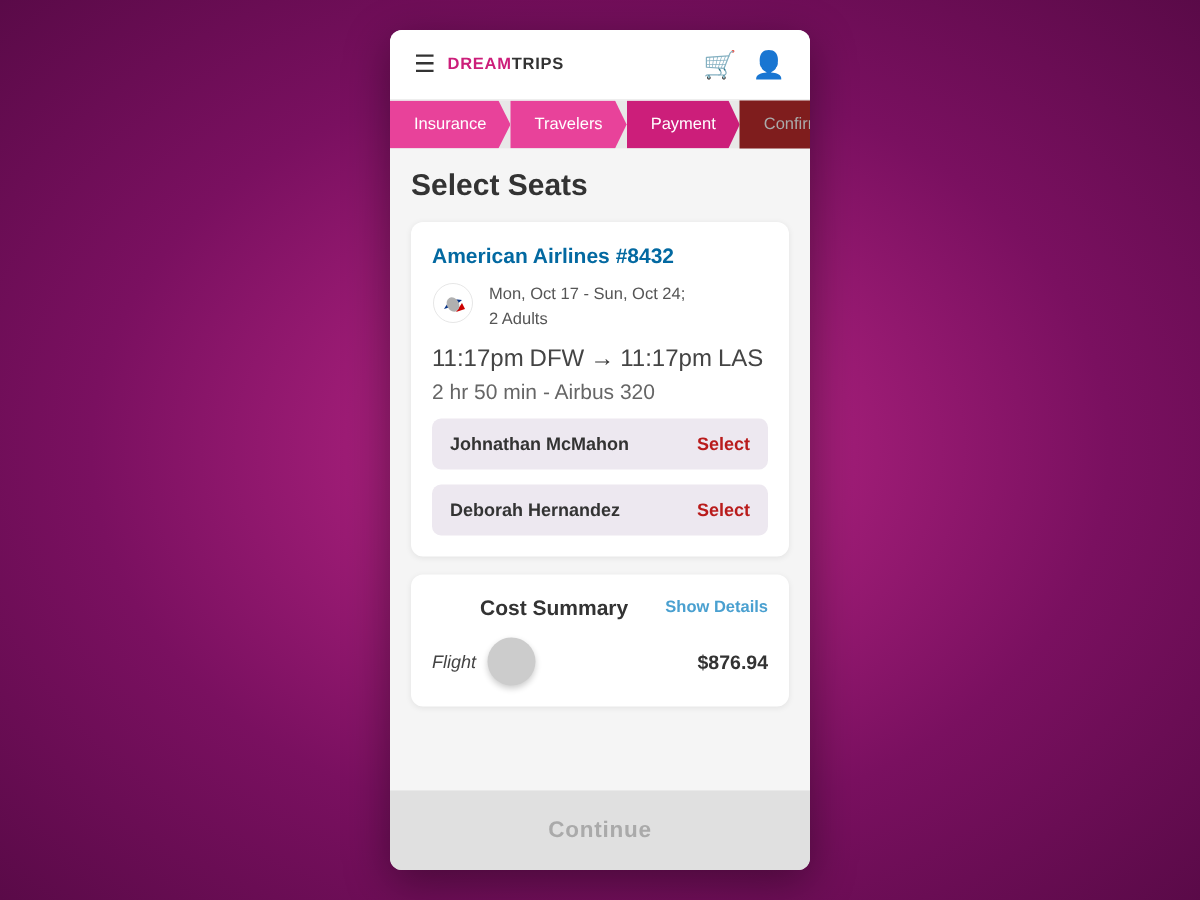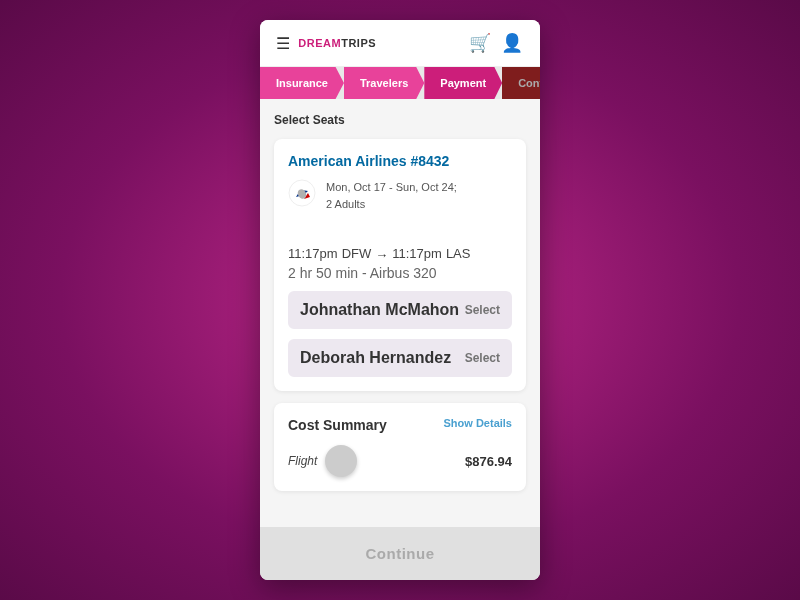--- a/index.html
+++ b/index.html
@@ -66,21 +66,21 @@
     
     .progress-tabs {
       display: flex;
       background: #e8e8e8;
     }
     .tab {
       flex: 1;
       padding: 10px 16px;
       text-align: center;
       font-size: 11px;
-      font-weight: 700;
+      font-weight: 400;
       color: #999;
       position: relative;
     }
     .tab.active {
       background: #cc1e7a;
       color: white;
       clip-path: polygon(0 0, 90% 0, 100% 50%, 90% 100%, 0 100%);
     }
     .tab.completed {
       background: #e8429a;
@@ -97,21 +97,21 @@
 
     
     .main-content {
       flex: 1;
       background: #f5f5f5;
       overflow-y: auto;
       padding: 14px 14px 0;
     }
 
     .section-title {
-      font-size: 12px;
+      font-size: 20px;
       font-weight: 700;
       color: #333;
       margin-bottom: 12px;
     }
 
     
     .flight-card {
       background: white;
       border-radius: 8px;
       padding: 14px;
@@ -129,24 +129,23 @@
       align-items: flex-start;
       gap: 10px;
       margin-bottom: 10px;
     }
     .flight-dates {
       font-size: 11px;
       color: #555;
       line-height: 1.5;
     }
     .flight-route {
-      font-size: 13px;
+      font-size: 16px;
       color: #444;
       margin-bottom: 4px;
-      margin-top: 24px;
     }
     .flight-route-row {
       display: flex;
       align-items: center;
       gap: 4px;
     }
     .arrow-icon {
       color: #333;
     }
     .flight-duration {
@@ -158,46 +157,48 @@
     .passenger-row {
       display: flex;
       align-items: center;
       justify-content: space-between;
       background: #ede8f0;
       border-radius: 6px;
       padding: 10px 12px;
       margin-top: 10px;
     }
     .passenger-name {
-      font-size: 16px;
+      font-size: 12px;
       font-weight: 600;
       color: #333;
     }
     .select-btn {
       font-size: 12px;
       font-weight: 700;
-      color: #737373;
+      color: #b91c1c;
       background: none;
       border: none;
       cursor: pointer;
       padding: 0;
     }
 
     
     .cost-card {
       background: white;
       border-radius: 8px;
       padding: 14px;
       margin-bottom: 12px;
       box-shadow: 0 1px 4px rgba(0,0,0,0.08);
     }
     .cost-header {
       display: flex;
+      align-items: center;
       justify-content: space-between;
       margin-bottom: 12px;
+      margin-left: 32px;
     }
     .cost-title {
       font-size: 14px;
       font-weight: 700;
       color: #333;
     }
     .show-details-link {
       font-size: 11px;
       color: #4aa0d0;
       text-decoration: none;

